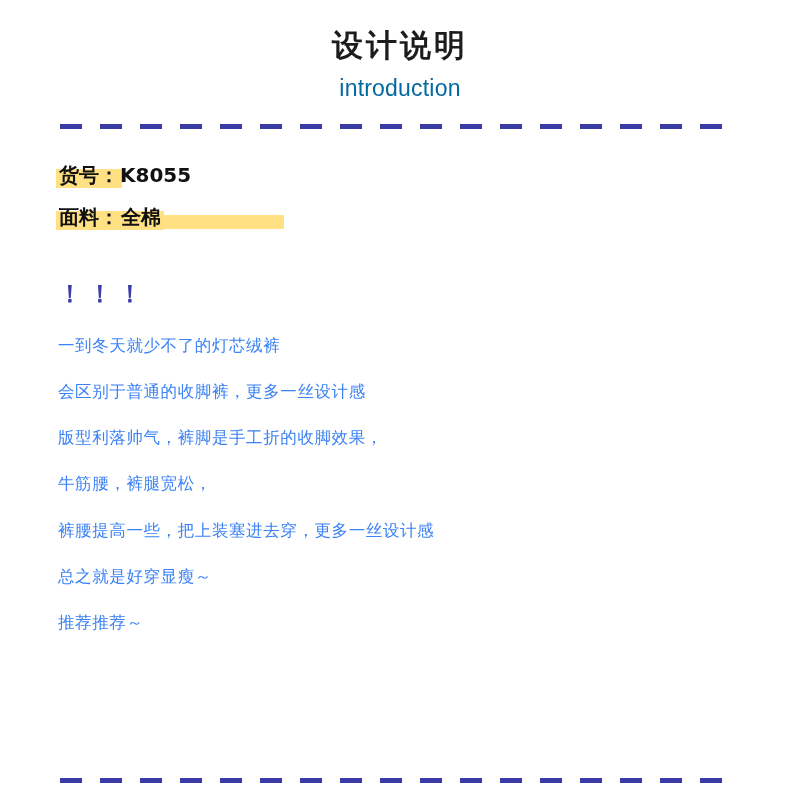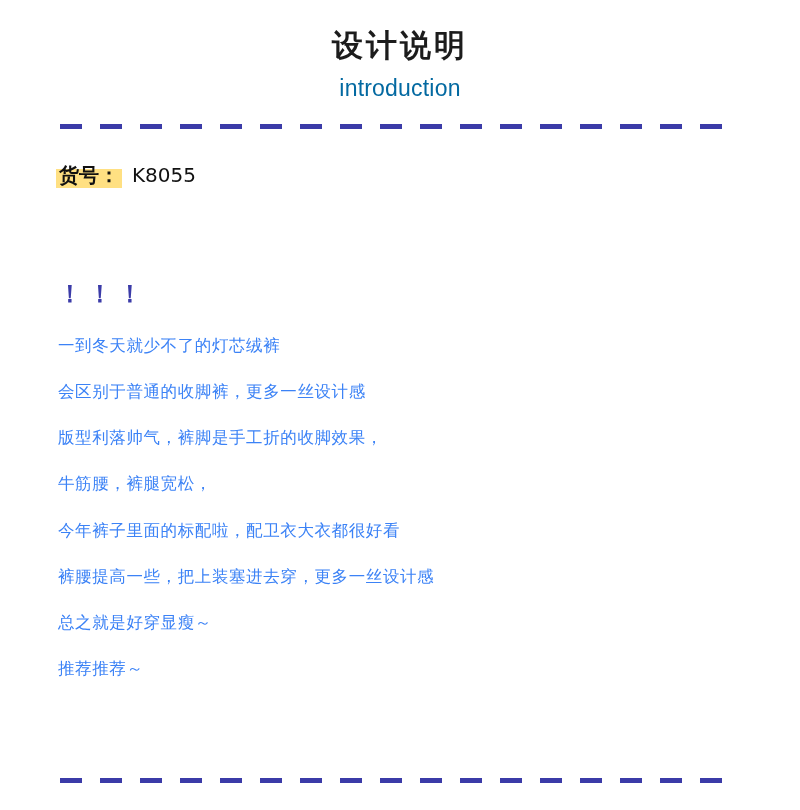--- a/index.html
+++ b/index.html
@@ -88,22 +88,21 @@
     content: "";
     position: absolute;
     left: -2px;
     right: -2px;
     top: 4px;
     bottom: -3px;
     background: #ffe082;
     z-index: -1;
   }
   .info-line .value {
-    font-weight: 400;
-    margin-left: 12px;
+    font-weight: 700;
   }
   
   .hl-ext {
     display: inline-block;
     width: 120px;
     height: 14px;
     background: #ffe082;
     vertical-align: middle;
     margin-left: 2px;
     position: relative;
@@ -148,30 +147,32 @@
     <div class="title-cn">设计说明</div>
     <div class="title-en">introduction</div>
   </div>
 
   <div class="dash-rule top"></div>
 
   <div class="info">
     <div class="info-line">
       <span class="hl">货号：</span><span class="value">K8055</span>
     </div>
+    <div class="info-line">
+      <span class="hl">面料：</span><span class="hl value">全棉</span><span class="hl-ext"></span>
+    </div>
   </div>
 
   <div class="excl">！！！</div>
 
   <div class="body-copy">
     <p>一到冬天就少不了的灯芯绒裤</p>
     <p>会区别于普通的收脚裤，更多一丝设计感</p>
     <p>版型利落帅气，裤脚是手工折的收脚效果，</p>
     <p>牛筋腰，裤腿宽松，</p>
-    <p>今年裤子里面的标配啦，配卫衣大衣都很好看</p>
     <p>裤腰提高一些，把上装塞进去穿，更多一丝设计感</p>
     <p>总之就是好穿显瘦～</p>
     <p>推荐推荐～</p>
   </div>
 
   <div class="dash-rule bottom"></div>
 
 </div>
 
 </body></html>

